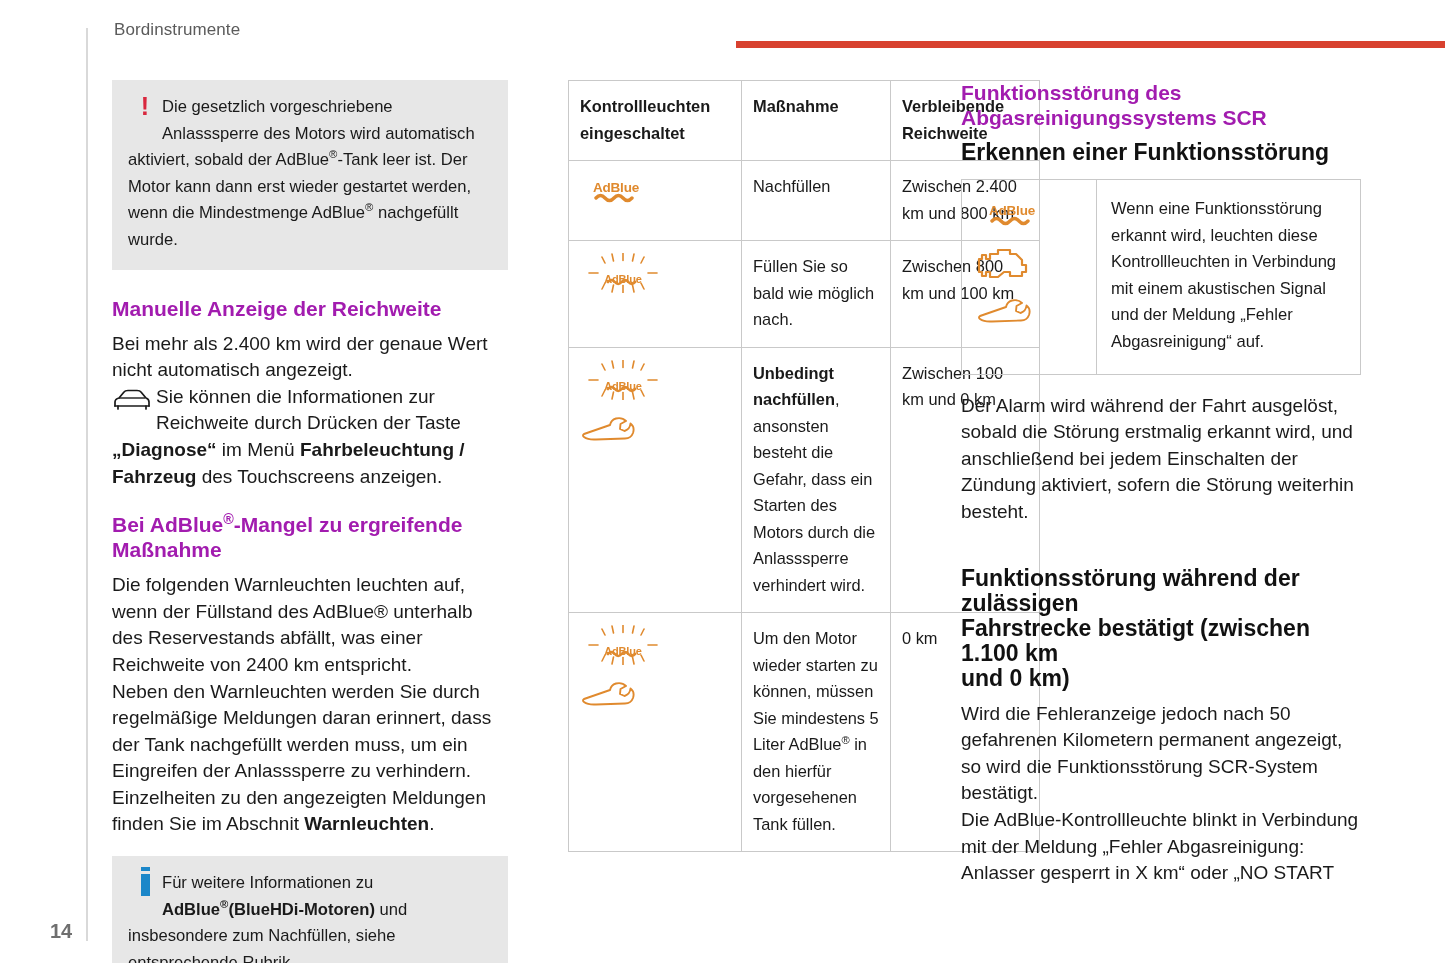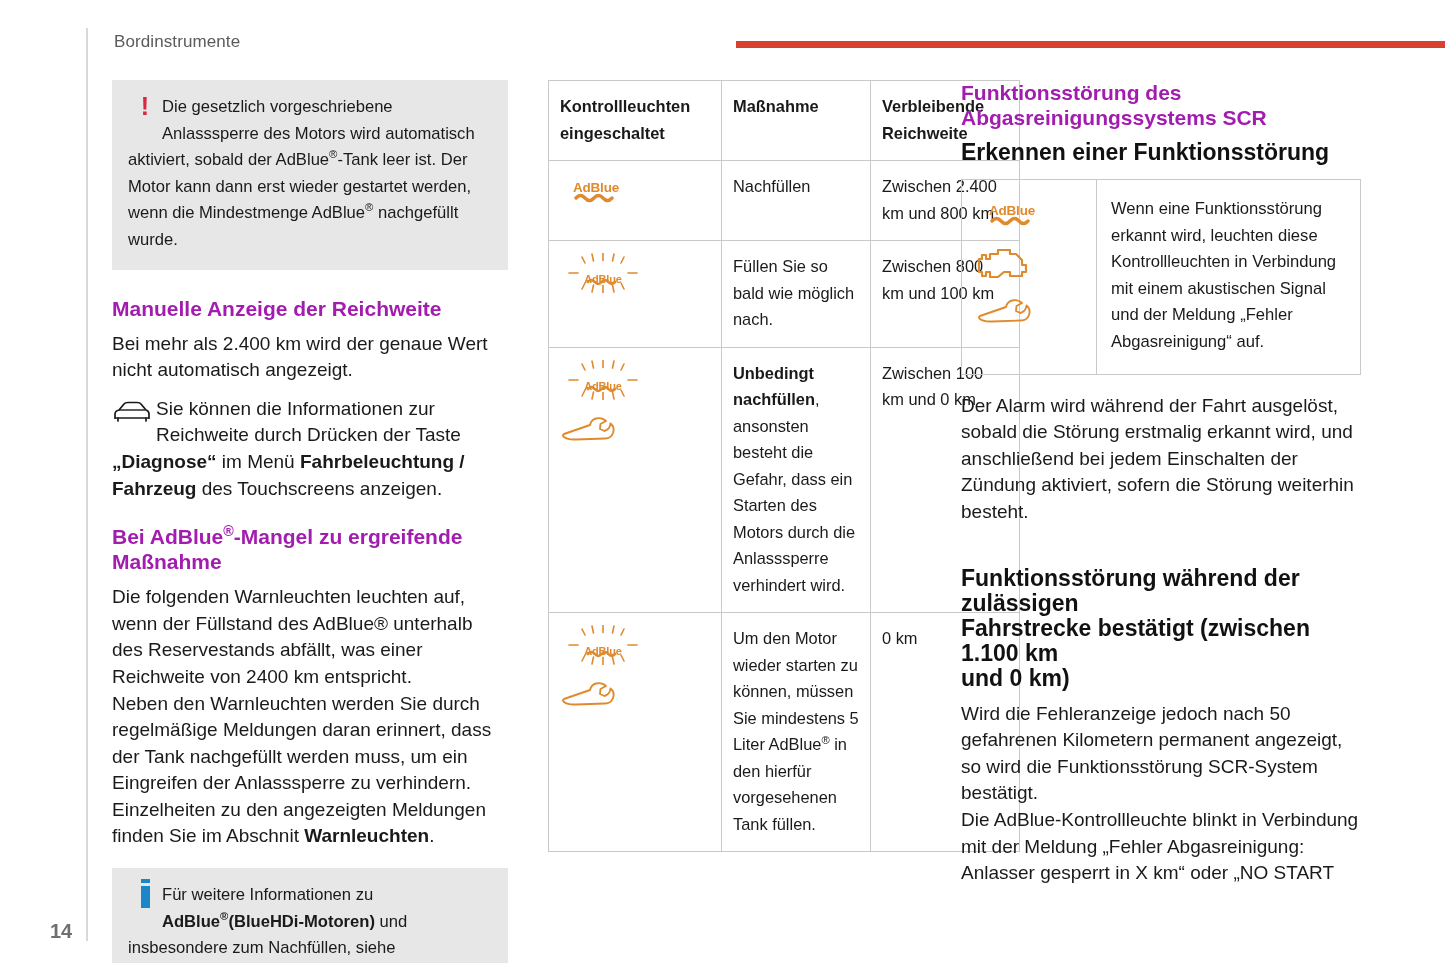--- a/index.html
+++ b/index.html
@@ -17,21 +17,21 @@
   }
 
   
   #header-area {
     position: absolute;
     left: 0; top: 0;
     width: 1445px; height: 62px;
   }
   #running-head {
     position: absolute;
-    left: 114px; top: 32px;
+    left: 114px; top: 20px;
     font-size: 17px;
     color: #5b5b5b;
     letter-spacing: .1px;
     white-space: nowrap;
   }
   #header-rule {
     position: absolute;
     left: 736px; top: 41px;
     width: 709px; height: 7px;
     background: #d8412f;
@@ -48,21 +48,21 @@
     position: absolute;
     left: 50px; top: 920px;
     font-size: 20px;
     font-weight: bold;
     color: #6f6f6f;
   }
 
   
   .column { position: absolute; top: 80px; }
   #col-left  { left: 112px; width: 396px; }
-  #col-mid   { left: 528px; width: 404px; padding-left: 20px; }
+  #col-mid   { left: 548px; width: 404px; padding-left: 20px; }
   #col-right { left: 961px; width: 400px; }
 
   p.body {
     margin: 0 0 0 0;
     font-size: 19px;
     line-height: 26.6px;
     color: #1a1a1a;
   }
   h2.sect {
     margin: 0;
@@ -219,21 +219,21 @@
     <div class="glyph"><span class="bang">!</span></div>
     <div class="ctext"><span>Die gesetzlich vorgeschriebene Anlasssperre des Motors wird automatisch aktiviert, sobald der AdBlue</span><sup>®</sup><span>-Tank leer ist. Der Motor kann dann erst wieder gestartet werden, wenn die Mindestmenge AdBlue</span><sup>®</sup><span> nachgefüllt wurde.</span></div>
   </div>
 
   <div class="sp-26"></div>
 
   <h2 class="sect">Manuelle Anzeige der Reichweite</h2>
   <div class="sp-10"></div>
   <p class="body">Bei mehr als 2.400 km wird der genaue Wert nicht automatisch angezeigt.</p>
 
-  <div style="overflow:hidden;margin-top:12px;">
+  <div style="overflow:hidden;">
     <div class="indent-icon">
       <svg width="40" height="24" viewBox="0 0 40 24">
         <path d="M3 18 L3 14 Q3 11 7 10 L12 4 Q13 2.5 16 2.5 L25 2.5 Q28 2.5 29 4 L34 10 Q37 11 37 14 L37 18" fill="none" stroke="#1a1a1a" stroke-width="1.7" stroke-linecap="round"></path>
         <path d="M3 18 L37 18" fill="none" stroke="#1a1a1a" stroke-width="1.7" stroke-linecap="round"></path>
         <path d="M7 10 L33 10" fill="none" stroke="#1a1a1a" stroke-width="1.4"></path>
         <path d="M6 18 L6 21 M34 18 L34 21" fill="none" stroke="#1a1a1a" stroke-width="1.7" stroke-linecap="round"></path>
       </svg>
     </div>
     <p class="body"><span>Sie können die Informationen zur Reichweite durch Drücken der Taste </span><b>„Diagnose“</b><span> im Menü </span><b>Fahrbeleuchtung /</b> <b>Fahrzeug</b><span> des Touchscreens anzeigen.</span></p>
   </div>

